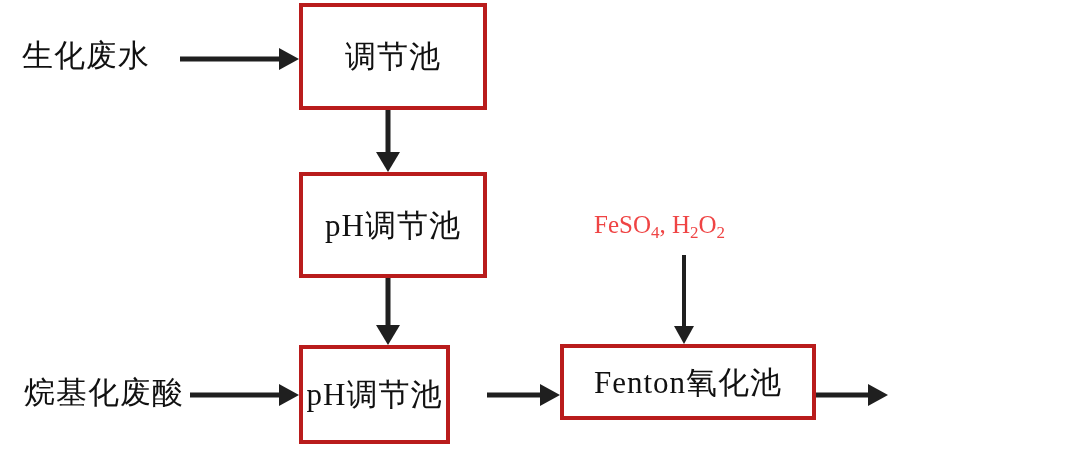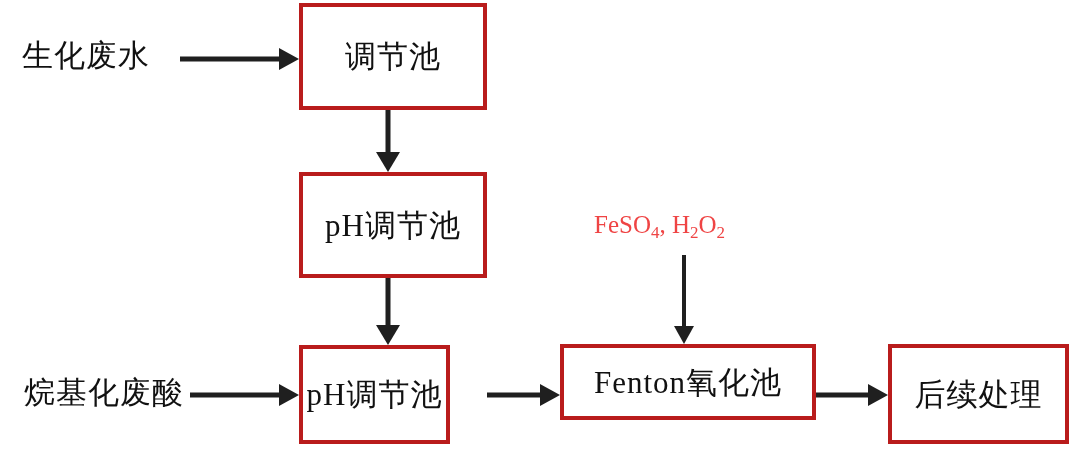--- a/index.html
+++ b/index.html
@@ -112,23 +112,20 @@
   </div>
 
   <div class="node" style="left:299px; top:345px; width:151px; height:99px;">
     <span class="node-label">pH调节池</span>
   </div>
 
   <div class="node" style="left:560px; top:344px; width:256px; height:76px;">
     <span class="node-label">Fenton氧化池</span>
   </div>
 
-  <div class="node" style="left:888px; top:344px; width:181px; height:100px;">
-    <span class="node-label">后续处理</span>
-  </div>
 
   <div class="io-label" style="left:22px; top:40px;">生化废水</div>
 
   <div class="io-label" style="left:4px; top:377px;margin-left:20px;">烷基化废酸</div>
 
   <div class="chem-label" style="left:594px; top:212px;">FeSO<sub>4</sub>, H<sub>2</sub>O<sub>2</sub></div>
 
   <div class="arrow-h" style="left:180px; top:48px; width:119px; height:22px;">
     <div class="shaft" style="width:101px;"></div>
     <div class="head"></div>

